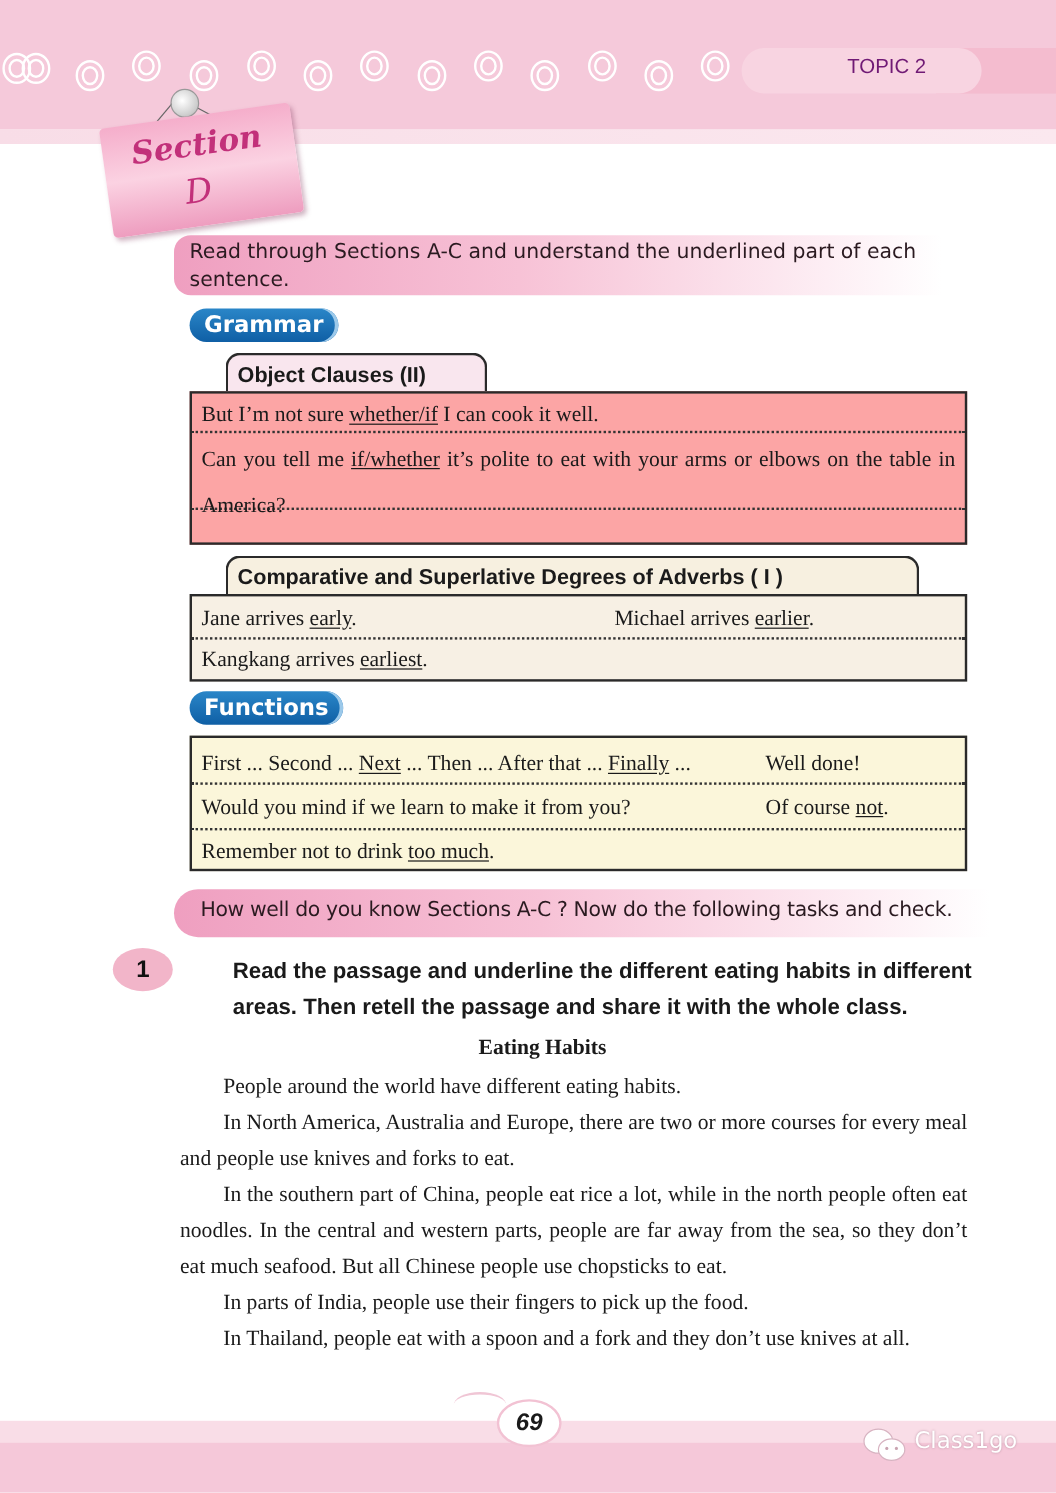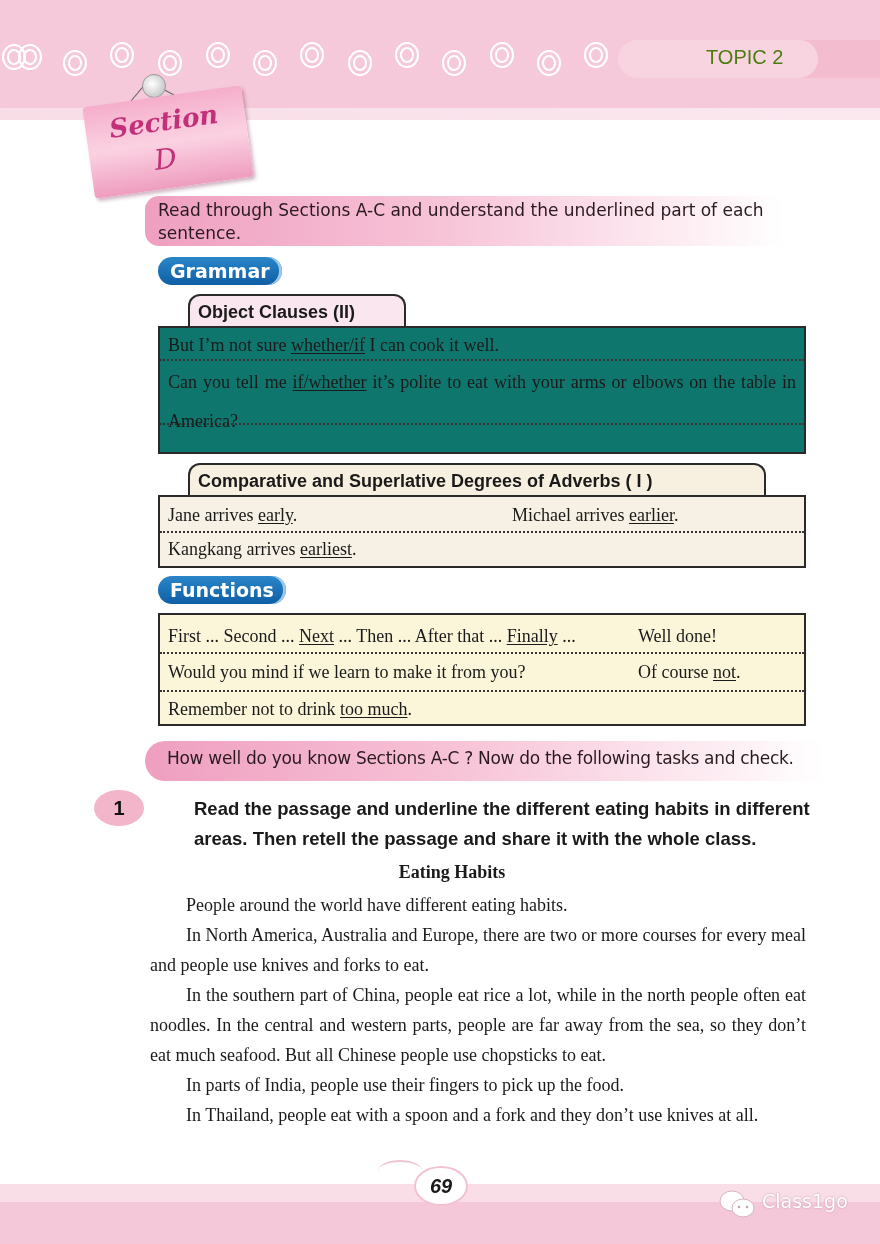--- a/index.html
+++ b/index.html
@@ -5,21 +5,21 @@
   html, body { margin:0; padding:0; }
   body { width:880px; height:1244px; position:relative; overflow:hidden; background:#ffffff; font-family:"Liberation Serif", serif; color:#1a1a1a; }
 
   .top-band { position:absolute; left:0; top:0; width:880px; height:108px; background:#f5c9da; }
   .top-band-light { position:absolute; left:0; top:108px; width:880px; height:12px; background:linear-gradient(to right,#f8dde7,#fbe8ef); }
   .rings { position:absolute; left:0; top:40px; height:40px; width:640px; }
   .ring { position:absolute; width:24px; height:26px; border-radius:50%; border:2px solid #fff; box-sizing:border-box; }
   .ring::after { content:""; position:absolute; left:3px; top:3px; right:3px; bottom:3px; border-radius:50%; border:2px solid #fff; }
   .topic-pill { position:absolute; left:618px; top:40px; width:200px; height:38px; border-radius:19px; background:#f8d4e1; }
   .topic-strip { position:absolute; left:780px; top:40px; width:100px; height:38px; background:#f4bccf; }
-  .topic-label { position:absolute; left:706px; top:46px; font-family:"Liberation Sans", sans-serif; font-size:20px; color:#4d7c0f; }
+  .topic-label { position:absolute; left:706px; top:46px; font-family:"Liberation Sans", sans-serif; font-size:17px; color:#701a75; }
 
   .section-tag { position:absolute; left:88px; top:96px; width:160px; height:92px; transform:rotate(-8deg); background:linear-gradient(180deg,#f5aecb 0%,#fbd2e2 50%,#ee9dbf 100%); border-radius:4px; box-shadow:2px 3px 4px rgba(120,40,80,0.35); }
   .section-tag .word { position:absolute; left:24px; top:10px; font-family:"DejaVu Serif", serif; font-style:italic; font-weight:bold; font-size:26px; color:#c2307a; }
   .section-tag .letter { position:absolute; left:64px; top:46px; font-family:"DejaVu Serif", serif; font-style:italic; font-size:28px; color:#c2307a; }
   .pin { position:absolute; left:142px; top:74px; width:22px; height:22px; border-radius:50%; background:radial-gradient(circle at 40% 40%,#fff,#b5b5b5); border:1px solid #999; }
   .string { position:absolute; height:1px; background:#666; transform-origin:left center; }
 
   .banner { position:absolute; left:145px; height:50px; border-radius:14px 0 0 14px; background:linear-gradient(to right,#ef9fc0 0%,#f7c2d6 45%,#fdeef4 85%,#ffffff 100%); }
   .banner-text { position:absolute; font-family:"DejaVu Sans", sans-serif; font-size:17px; color:#2a1a20; }
 
@@ -78,21 +78,21 @@
   <span class="word">Section</span>
   <span class="letter">D</span>
 </div>
 
 <div class="banner" style="top:196px;width:640px;"></div>
 <div class="banner-text" style="left:158px;top:199px;width:630px;line-height:23px;">Read through Sections A-C and understand the underlined part of each sentence.</div>
 
 <div class="pill-heading" style="top:257px;">Grammar</div>
 
 <div class="tab" style="top:294px;width:218px;background:#f9e6ee;">Object Clauses (II)</div>
-<div class="box" style="top:326px;height:128px;background:#0f766e;">
+<div class="box" style="top:326px;height:128px;background:#fca5a5;">
   <div class="row dotted" style="height:31px;line-height:34px;">
     <span>But I’m not sure </span><u>whether/if</u><span> I can cook it well.</span>
   </div>
   <div class="row dotted" style="height:60px;line-height:39px;padding-top:2px;text-align:justify;">
     <span>Can you tell me </span><u>if/whether</u><span> it’s polite to eat with your arms or elbows on the table in America?</span>
   </div>
 </div>
 
 <div class="tab" style="top:463px;width:578px;background:#f7f0e0;">Comparative and Superlative Degrees of Adverbs ( I )</div>
 <div class="box" style="top:495px;height:73px;background:#f7f0e4;">

